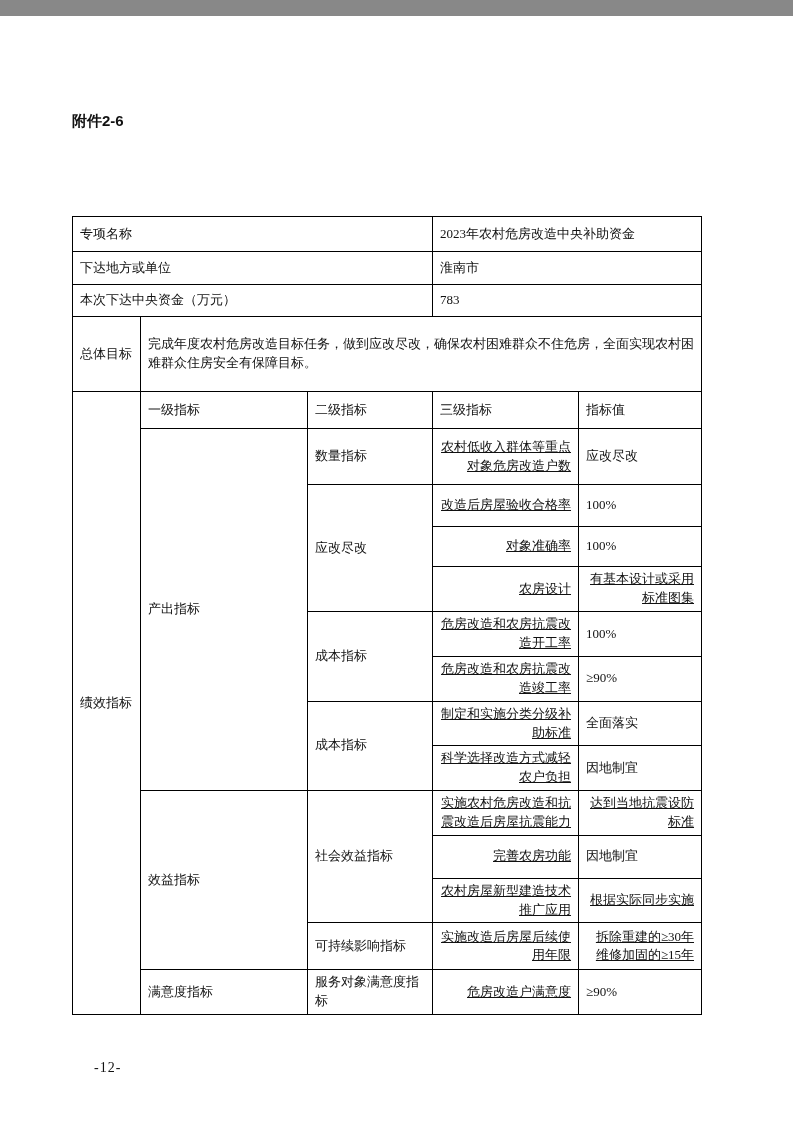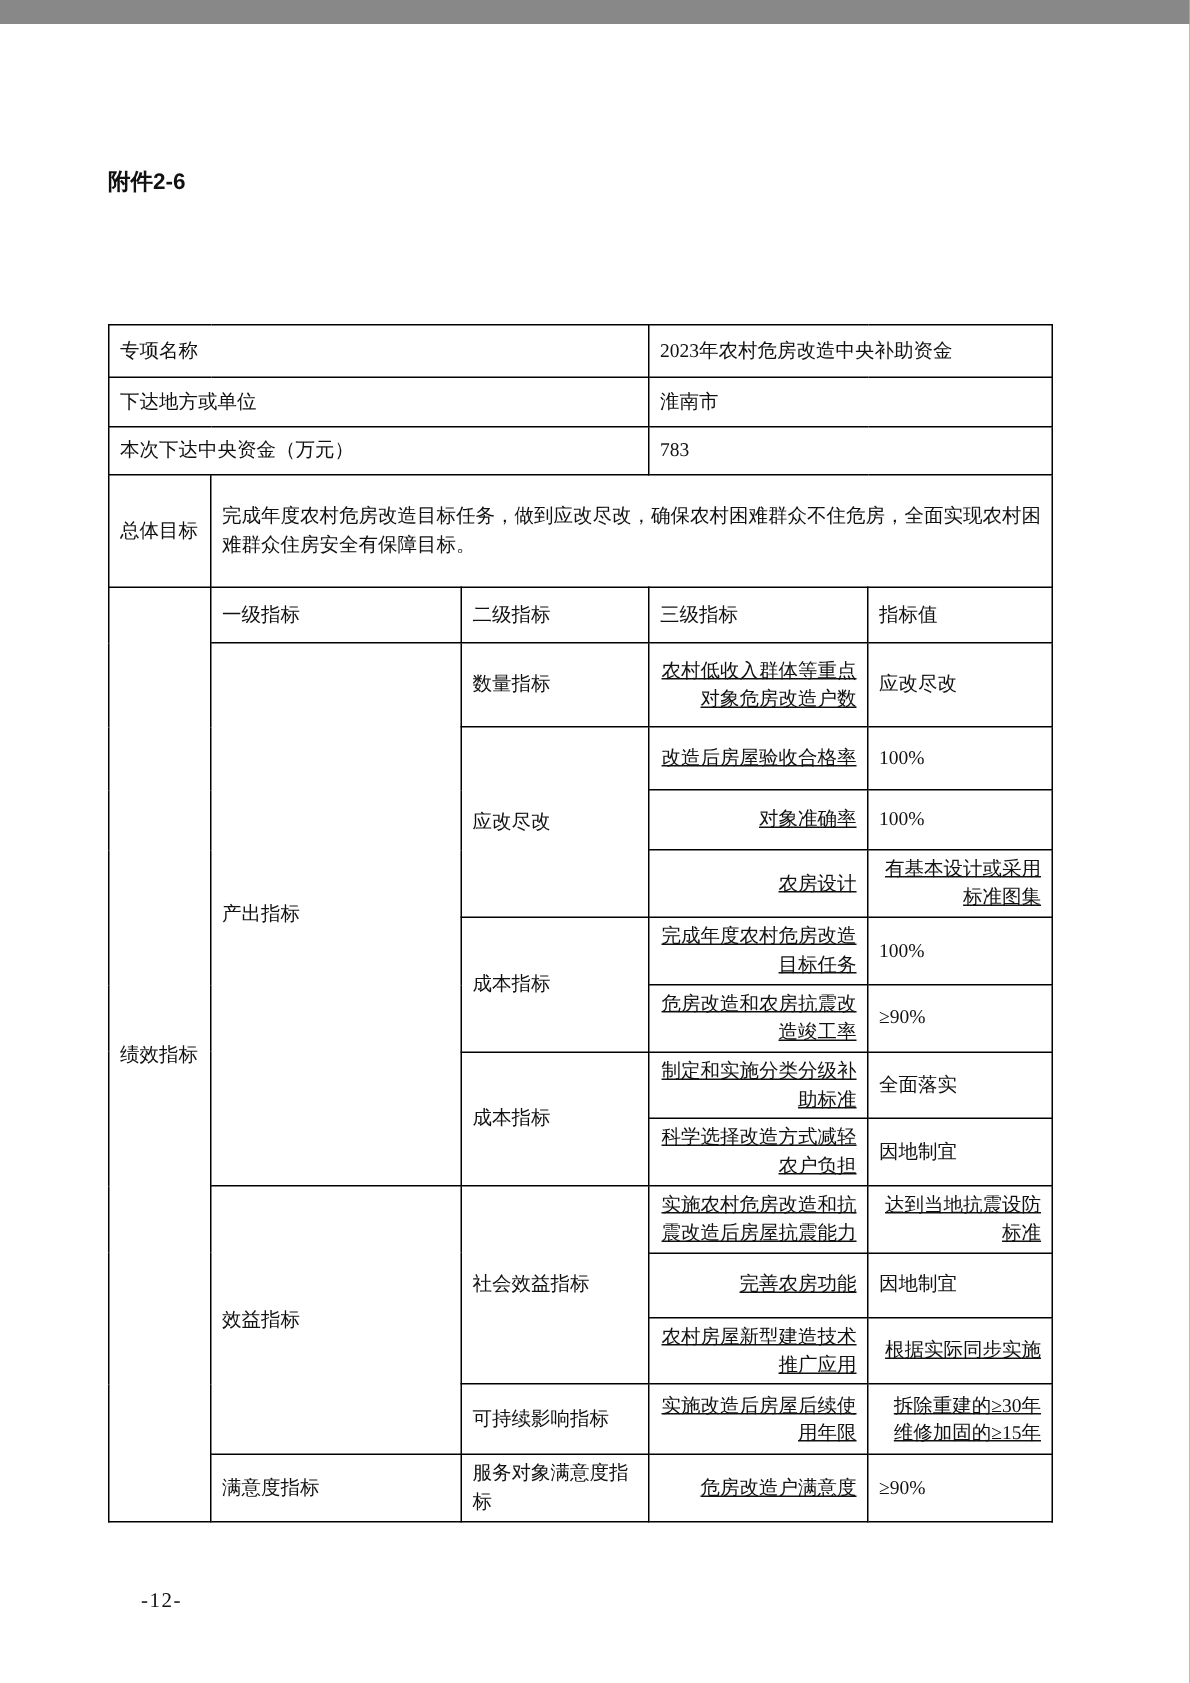--- a/index.html
+++ b/index.html
@@ -122,21 +122,21 @@
         <tr style="height:40px">
           <td class="l">对象准确率</td>
           <td class="c">100%</td>
         </tr>
         <tr style="height:45px">
           <td class="l">农房设计</td>
           <td class="l">有基本设计或采用标准图集</td>
         </tr>
         <tr style="height:45px">
           <td rowspan="2" class="c">成本指标</td>
-          <td class="l">完成年度农村危房改造目标任务</td>
+          <td class="l">危房改造和农房抗震改造开工率</td>
           <td class="c">100%</td>
         </tr>
         <tr style="height:42px">
           <td class="l">危房改造和农房抗震改造竣工率</td>
           <td class="c">≥90%</td>
         </tr>
         <tr style="height:43px">
           <td rowspan="2" class="c">成本指标</td>
           <td class="l">制定和实施分类分级补助标准</td>
           <td class="c">全面落实</td>

